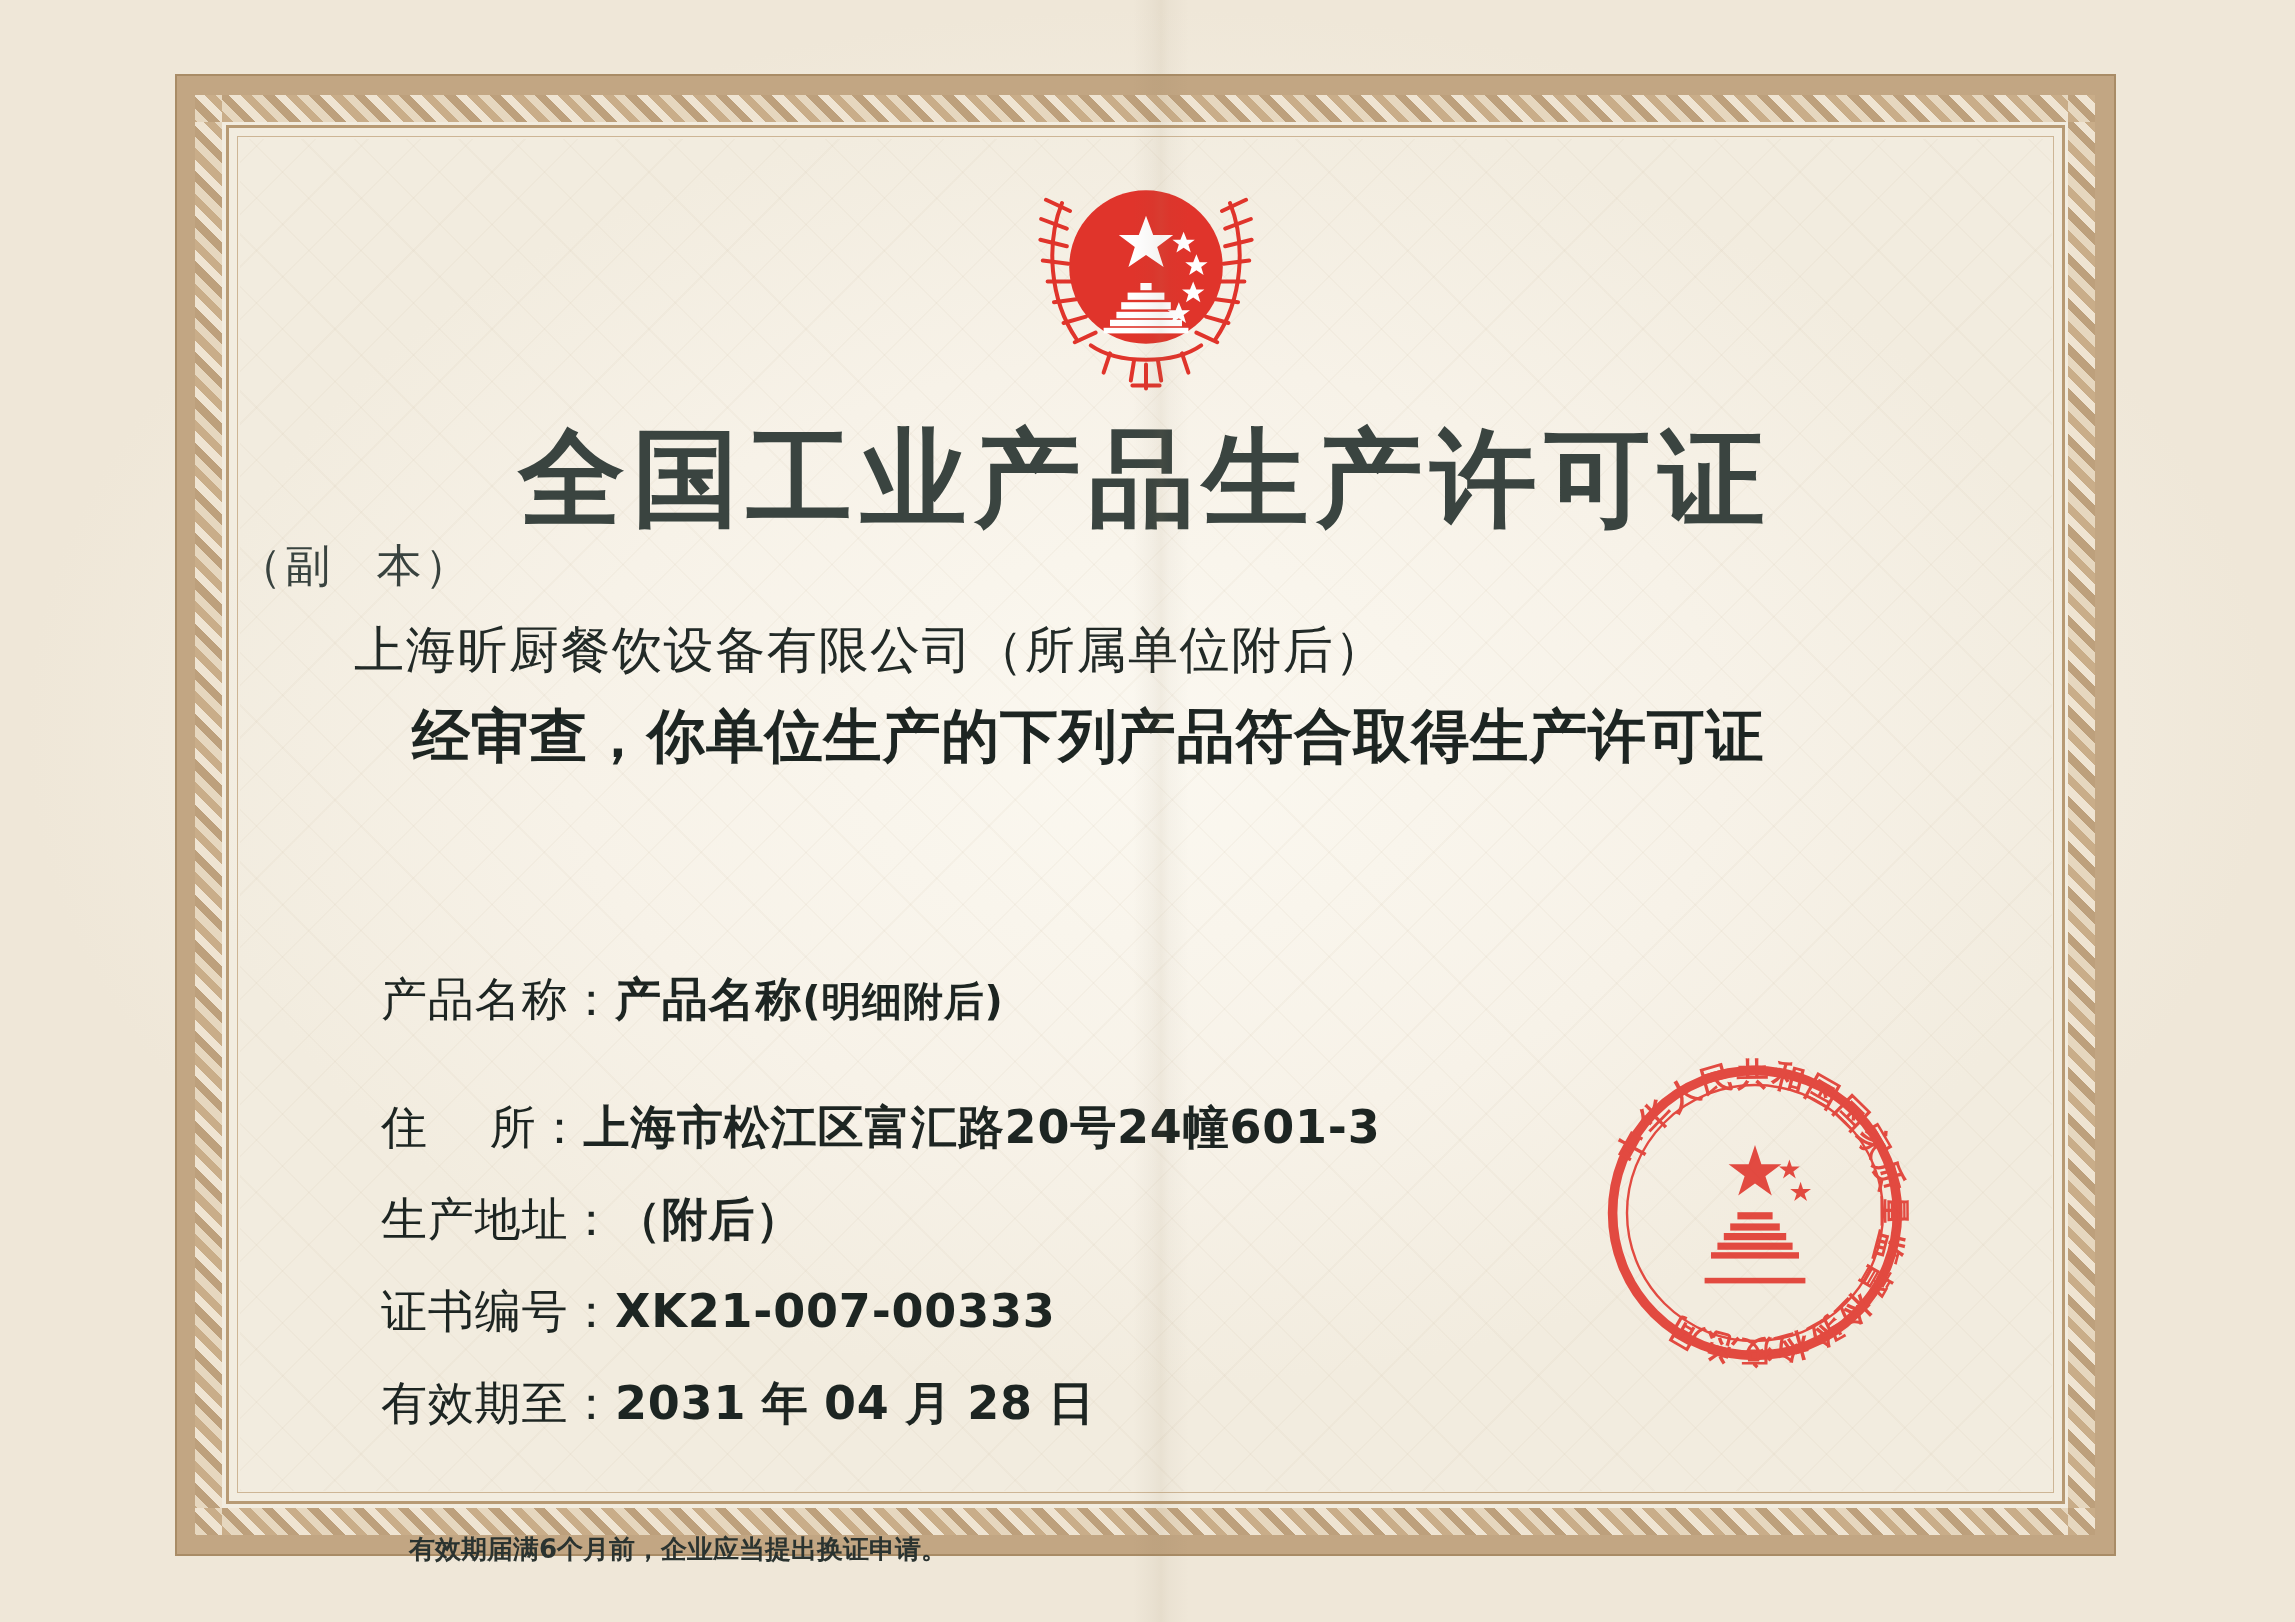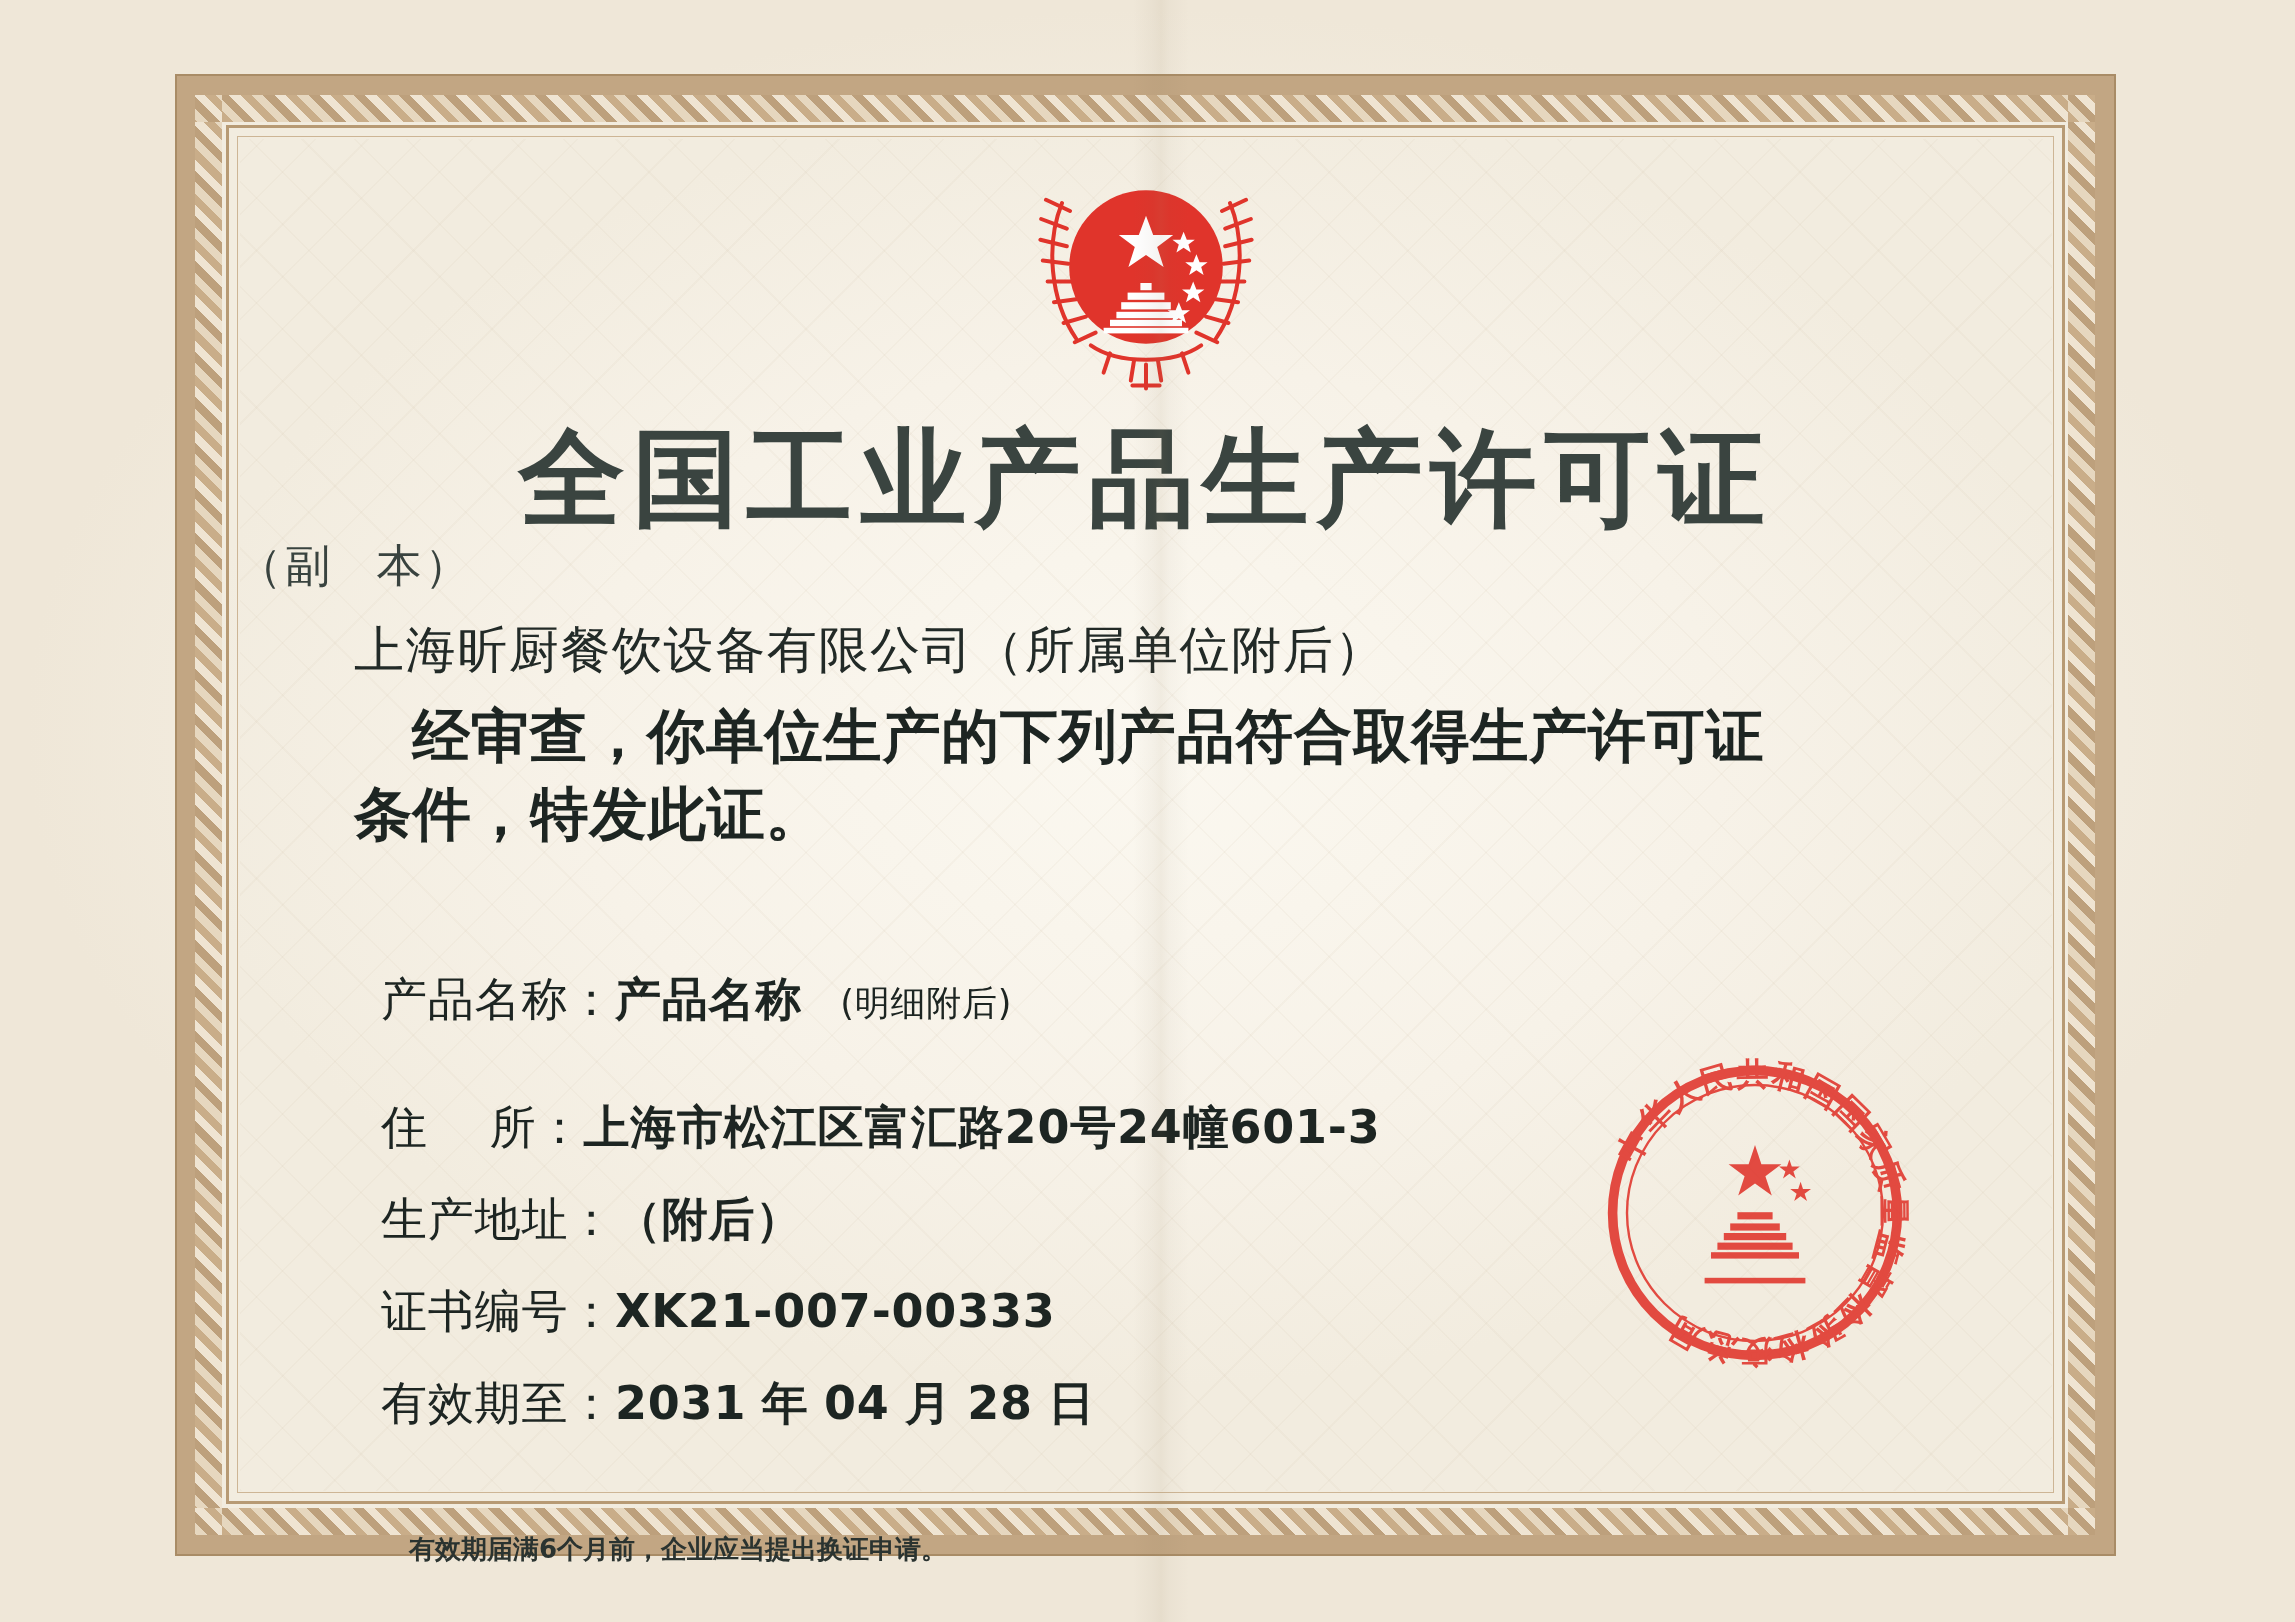--- a/index.html
+++ b/index.html
@@ -198,21 +198,21 @@
   .field {
     position: absolute;
     left: 144px;
     font-size: 46px;
     color: #1d2522;
     white-space: nowrap;
     letter-spacing: 0.8px;
   }
   .field .label { font-weight: 400; }
   .field .val { font-weight: 700; }
-  .field .small { font-size: 35px; font-weight: 400; margin-left: 38px; }
+  .field .small { font-size: 40px; font-weight: 700; }
   .field .sp { display: inline-block; width: 62px; }
 
   .f-product { top: 833px; }
   .f-address { top: 961px; }
   .f-factory { top: 1053px; text-align: center; }
   .f-cert    { top: 1145px; }
   .f-valid   { top: 1237px; }
 
   .issue-date {
     position: absolute;
@@ -299,21 +299,20 @@
     <div class="title">全国工业产品生产许可证</div>
 
     <div class="subtitle">
       <span>（副</span><span class="gap"></span><span>本）</span>
     </div>
 
     <div class="company">上海昕厨餐饮设备有限公司（所属单位附后）</div>
 
     <div class="body-text">
       <span class="ind"></span><span>经审查，你单位生产的下列产品符合取得生产许可证</span><br>
-      <span>条件，特发此证。</span>
     </div>
 
     <div class="field f-product">
       <span class="label">产品名称：</span><span class="val">产品名称</span><span class="small">(明细附后)</span>
     </div>
 
     <div class="field f-address">
       <span class="label">住</span><span class="sp"></span><span class="label">所：</span><span class="val">上海市松江区富汇路20号24幢601-3</span>
     </div>
 

